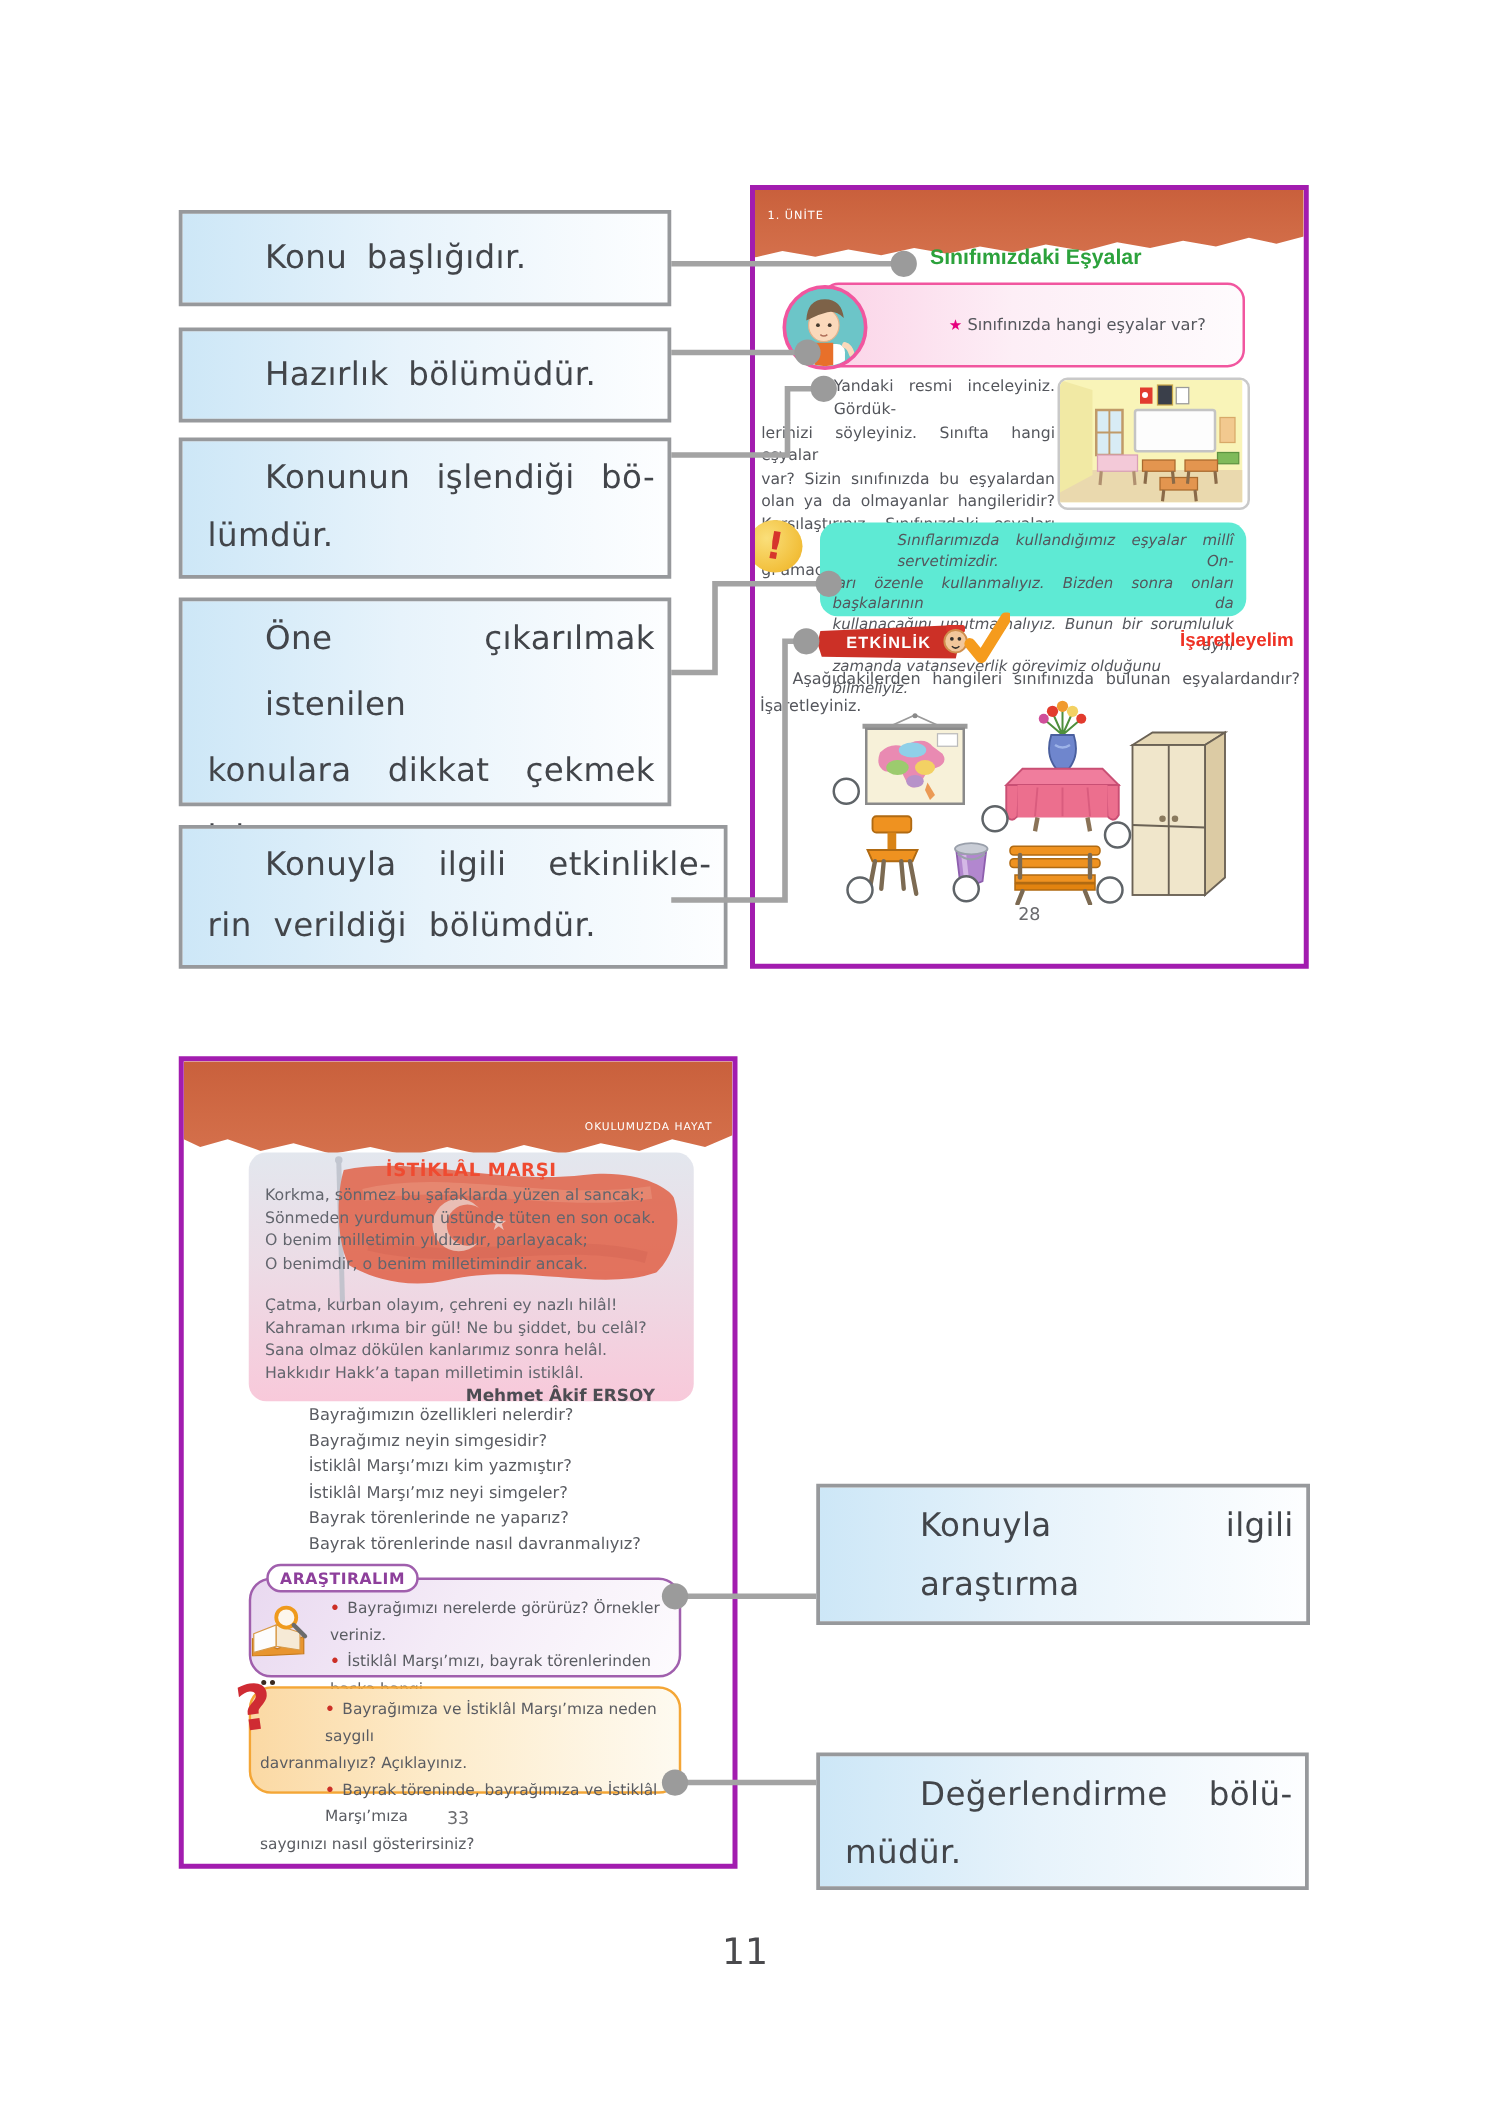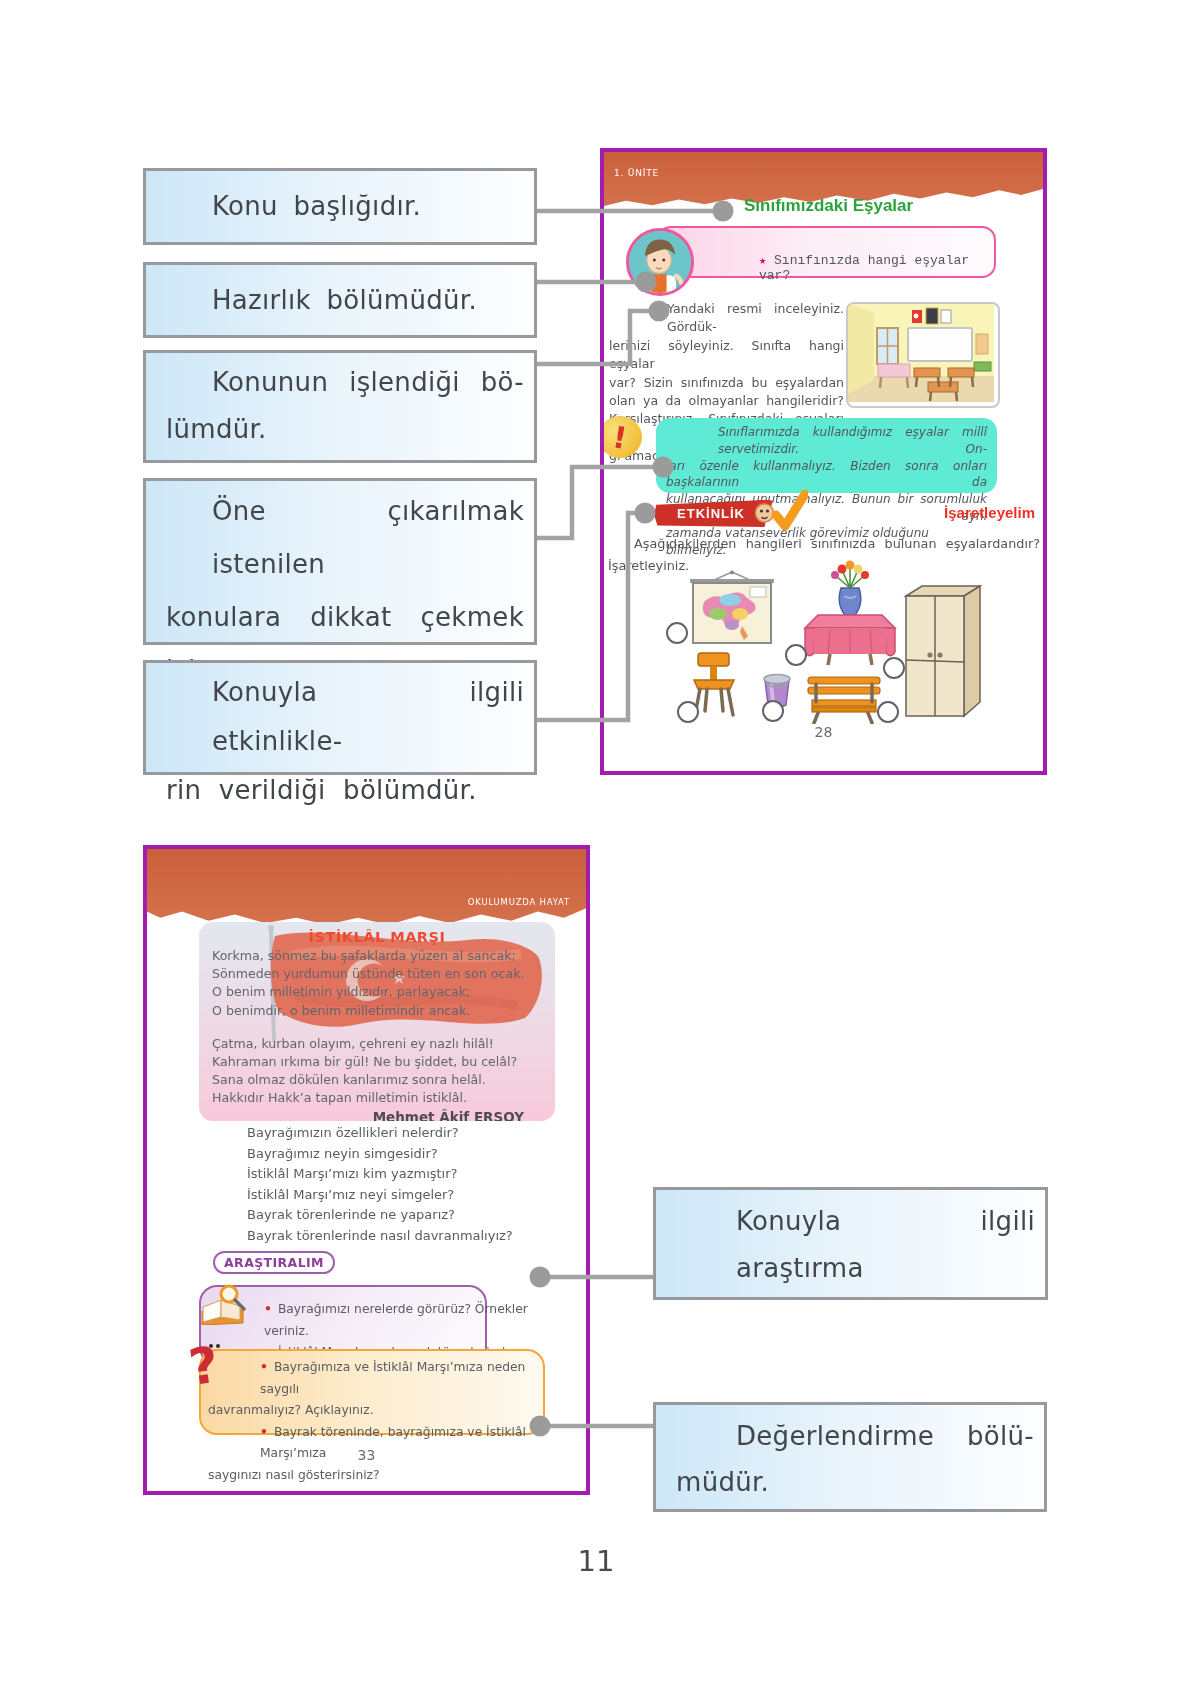--- a/index.html
+++ b/index.html
@@ -94,21 +94,21 @@
     <span class="co-line jl ind">Konunun işlendiği bö-</span>
     <span class="co-line pl">lümdür.</span>
   </div>
 
   <div class="co-box" style="left:143px;top:478px;width:394px;height:167px;line-height:53px;padding-top:4px;">
     <span class="co-line jl ind">Öne çıkarılmak istenilen</span>
     <span class="co-line jl">konulara dikkat çekmek için</span>
     <span class="co-line pl">verilen uyarı bölümüdür.</span>
   </div>
 
-  <div class="co-box" style="left:143px;top:660px;width:394px;height:115px;line-height:49px;padding-top:5px;">
+  <div class="co-box" style="left:143px;top:660px;width:439px;height:115px;line-height:49px;padding-top:5px;">
     <span class="co-line jl ind">Konuyla ilgili etkinlikle-</span>
     <span class="co-line pl">rin verildiği bölümdür.</span>
   </div>
 
   <div class="co-box" style="left:653px;top:1187px;width:395px;height:113px;line-height:47px;padding-top:8px;">
     <span class="co-line jl" style="padding-left:60px;">Konuyla ilgili araştırma</span>
   </div>
 
   <div class="co-box" style="left:653px;top:1402px;width:394px;height:110px;line-height:46px;padding-top:8px;">
     <span class="co-line jl" style="padding-left:60px;">Değerlendirme bölü-</span>
@@ -117,21 +117,21 @@
 
   <div class="mini-page" style="left:600px;top:148px;width:447px;height:627px;">
     <div class="mp-inner">
 
       <div class="torn-header" style="height:58px;clip-path:polygon(0 0,100% 0,100% 64%,95% 74%,90% 66%,84% 78%,78% 70%,72% 80%,66% 72%,60% 84%,53% 75%,47% 86%,41% 78%,35% 88%,29% 80%,23% 90%,17% 82%,11% 92%,5% 84%,0 93%);">
         <span class="hdr-label" style="left:10px;top:16px;">1. ÜNİTE</span>
       </div>
 
       <div style="position:absolute;left:140px;top:44px;color:#2ca23c;font-weight:bold;font-size:17px;font-family:'Liberation Sans',sans-serif;">Sınıfımızdaki Eşyalar</div>
 
-      <div class="prep-box" style="left:53px;top:74px;width:339px;height:52px;font-family:Liberation Mono, monospace;">
+      <div class="prep-box" style="left:53px;top:74px;width:339px;height:68px;">
         <div style="position:absolute;left:100px;top:25px;font-size:13px;color:#55575d;">
           <span style="color:#e6007e;font-size:12px;">★</span>
           <span>Sınıfınızda hangi eşyalar var?</span>
         </div>
       </div>
 
       <div class="avatar" style="left:22px;top:76px;width:62px;height:62px;">
         <svg width="62" height="62" viewBox="0 0 66 66">
           <rect width="66" height="66" fill="#6cc5c8"></rect>
           <ellipse cx="32" cy="31" rx="13" ry="14" fill="#fbd9bb" stroke="#e3b28c"></ellipse>
@@ -340,21 +340,21 @@
 
       <div class="bodytxt" style="position:absolute;left:100px;top:274px;width:320px;font-size:13px;line-height:20.6px;color:#5a5c62;">
         <span class="lline">Bayrağımızın özellikleri nelerdir?</span>
         <span class="lline">Bayrağımız neyin simgesidir?</span>
         <span class="lline">İstiklâl Marşı’mızı kim yazmıştır?</span>
         <span class="lline">İstiklâl Marşı’mız neyi simgeler?</span>
         <span class="lline">Bayrak törenlerinde ne yaparız?</span>
         <span class="lline">Bayrak törenlerinde nasıl davranmalıyız?</span>
       </div>
 
-      <div class="res-box" style="left:52px;top:436px;width:288px;height:80px;">
+      <div class="res-box" style="left:52px;top:413px;width:346px;height:80px;">
         <div class="bodytxt" style="position:absolute;left:7px;top:12px;width:330px;font-size:12.3px;line-height:21.5px;color:#5a5c62;">
           <span class="lline" style="padding-left:56px;"><i class="blt" style="font-style:normal;">•</i><span>Bayrağımızı nerelerde görürüz? Örnekler veriniz.</span></span>
           <span class="lline" style="padding-left:56px;"><i class="blt" style="font-style:normal;">•</i><span>İstiklâl Marşı’mızı, bayrak törenlerinden başka hangi</span></span>
           <span class="lline">zamanlarda söyleriz? Araştırınız.</span>
         </div>
       </div>
       <div class="res-label" style="left:66px;top:402px;width:122px;height:23px;">ARAŞTIRALIM</div>
       <svg style="position:absolute;left:52px;top:434px;" width="48" height="42" viewBox="0 0 48 42">
         <path d="M3,28 L23,36 L44,26 L44,40 L3,42 Z" fill="#e8952f" stroke="#c77a1c"></path>
         <path d="M4,24 L22,17 L22,34 L4,39 Z" fill="#fdfdfd" stroke="#d89b4a"></path>

